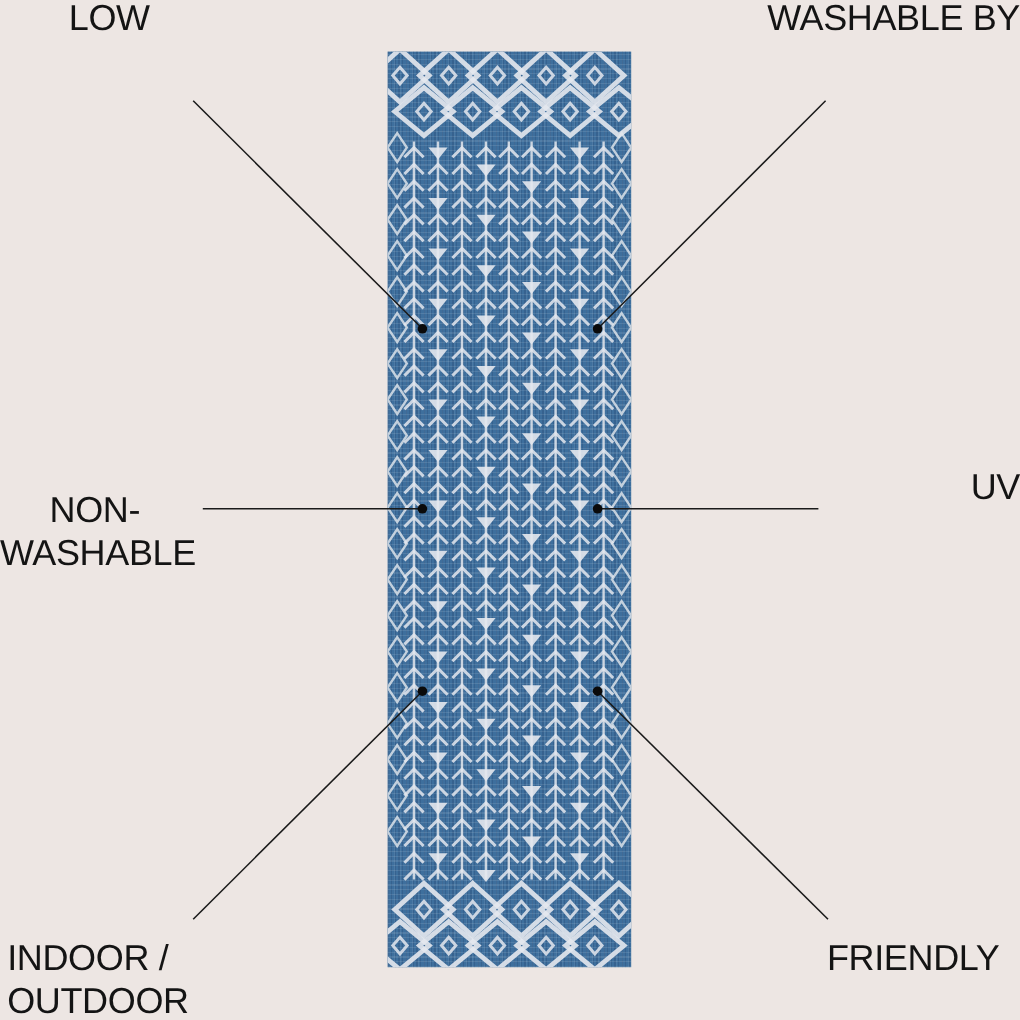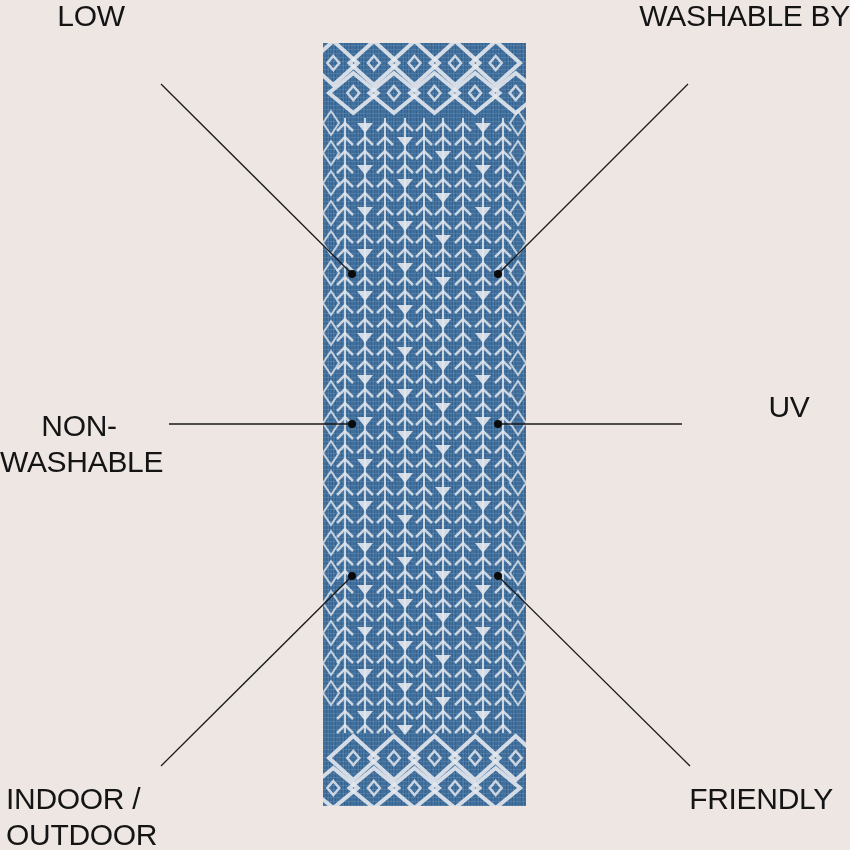--- a/index.html
+++ b/index.html
@@ -18,21 +18,21 @@
     white-space: nowrap;
   }
   .label span { display: block; }
   .center { text-align: center; }
   .right { text-align: right; }
   .left { text-align: left; }
 
   #lbl-low   { left: 0;   top: -2px;  width: 182px; }
   #lbl-wash  { left: 628px; top: -2px; width: 222px; }
   #lbl-non   { left: 0;   top: 408px; width: 158px; }
-  #lbl-uv    { left: 728px; top: 389px; width: 122px; }
+  #lbl-uv    { left: 728px; top: 389px; width: 122px; text-align: right; }
   #lbl-indoor{ left: 6px; top: 781px; width: 160px; }
   #lbl-pet   { left: 672px; top: 781px; width: 178px; }
 
   .rug {
     position: absolute;
     left: 323px; top: 43px; width: 203px; height: 763px;
     background-color: #3e6f9d;
     background-image:
       repeating-linear-gradient(0deg, rgba(255,255,255,0.10) 0 1px, transparent 1px 4px),
       repeating-linear-gradient(90deg, rgba(20,40,80,0.18) 0 1px, transparent 1px 3px),

